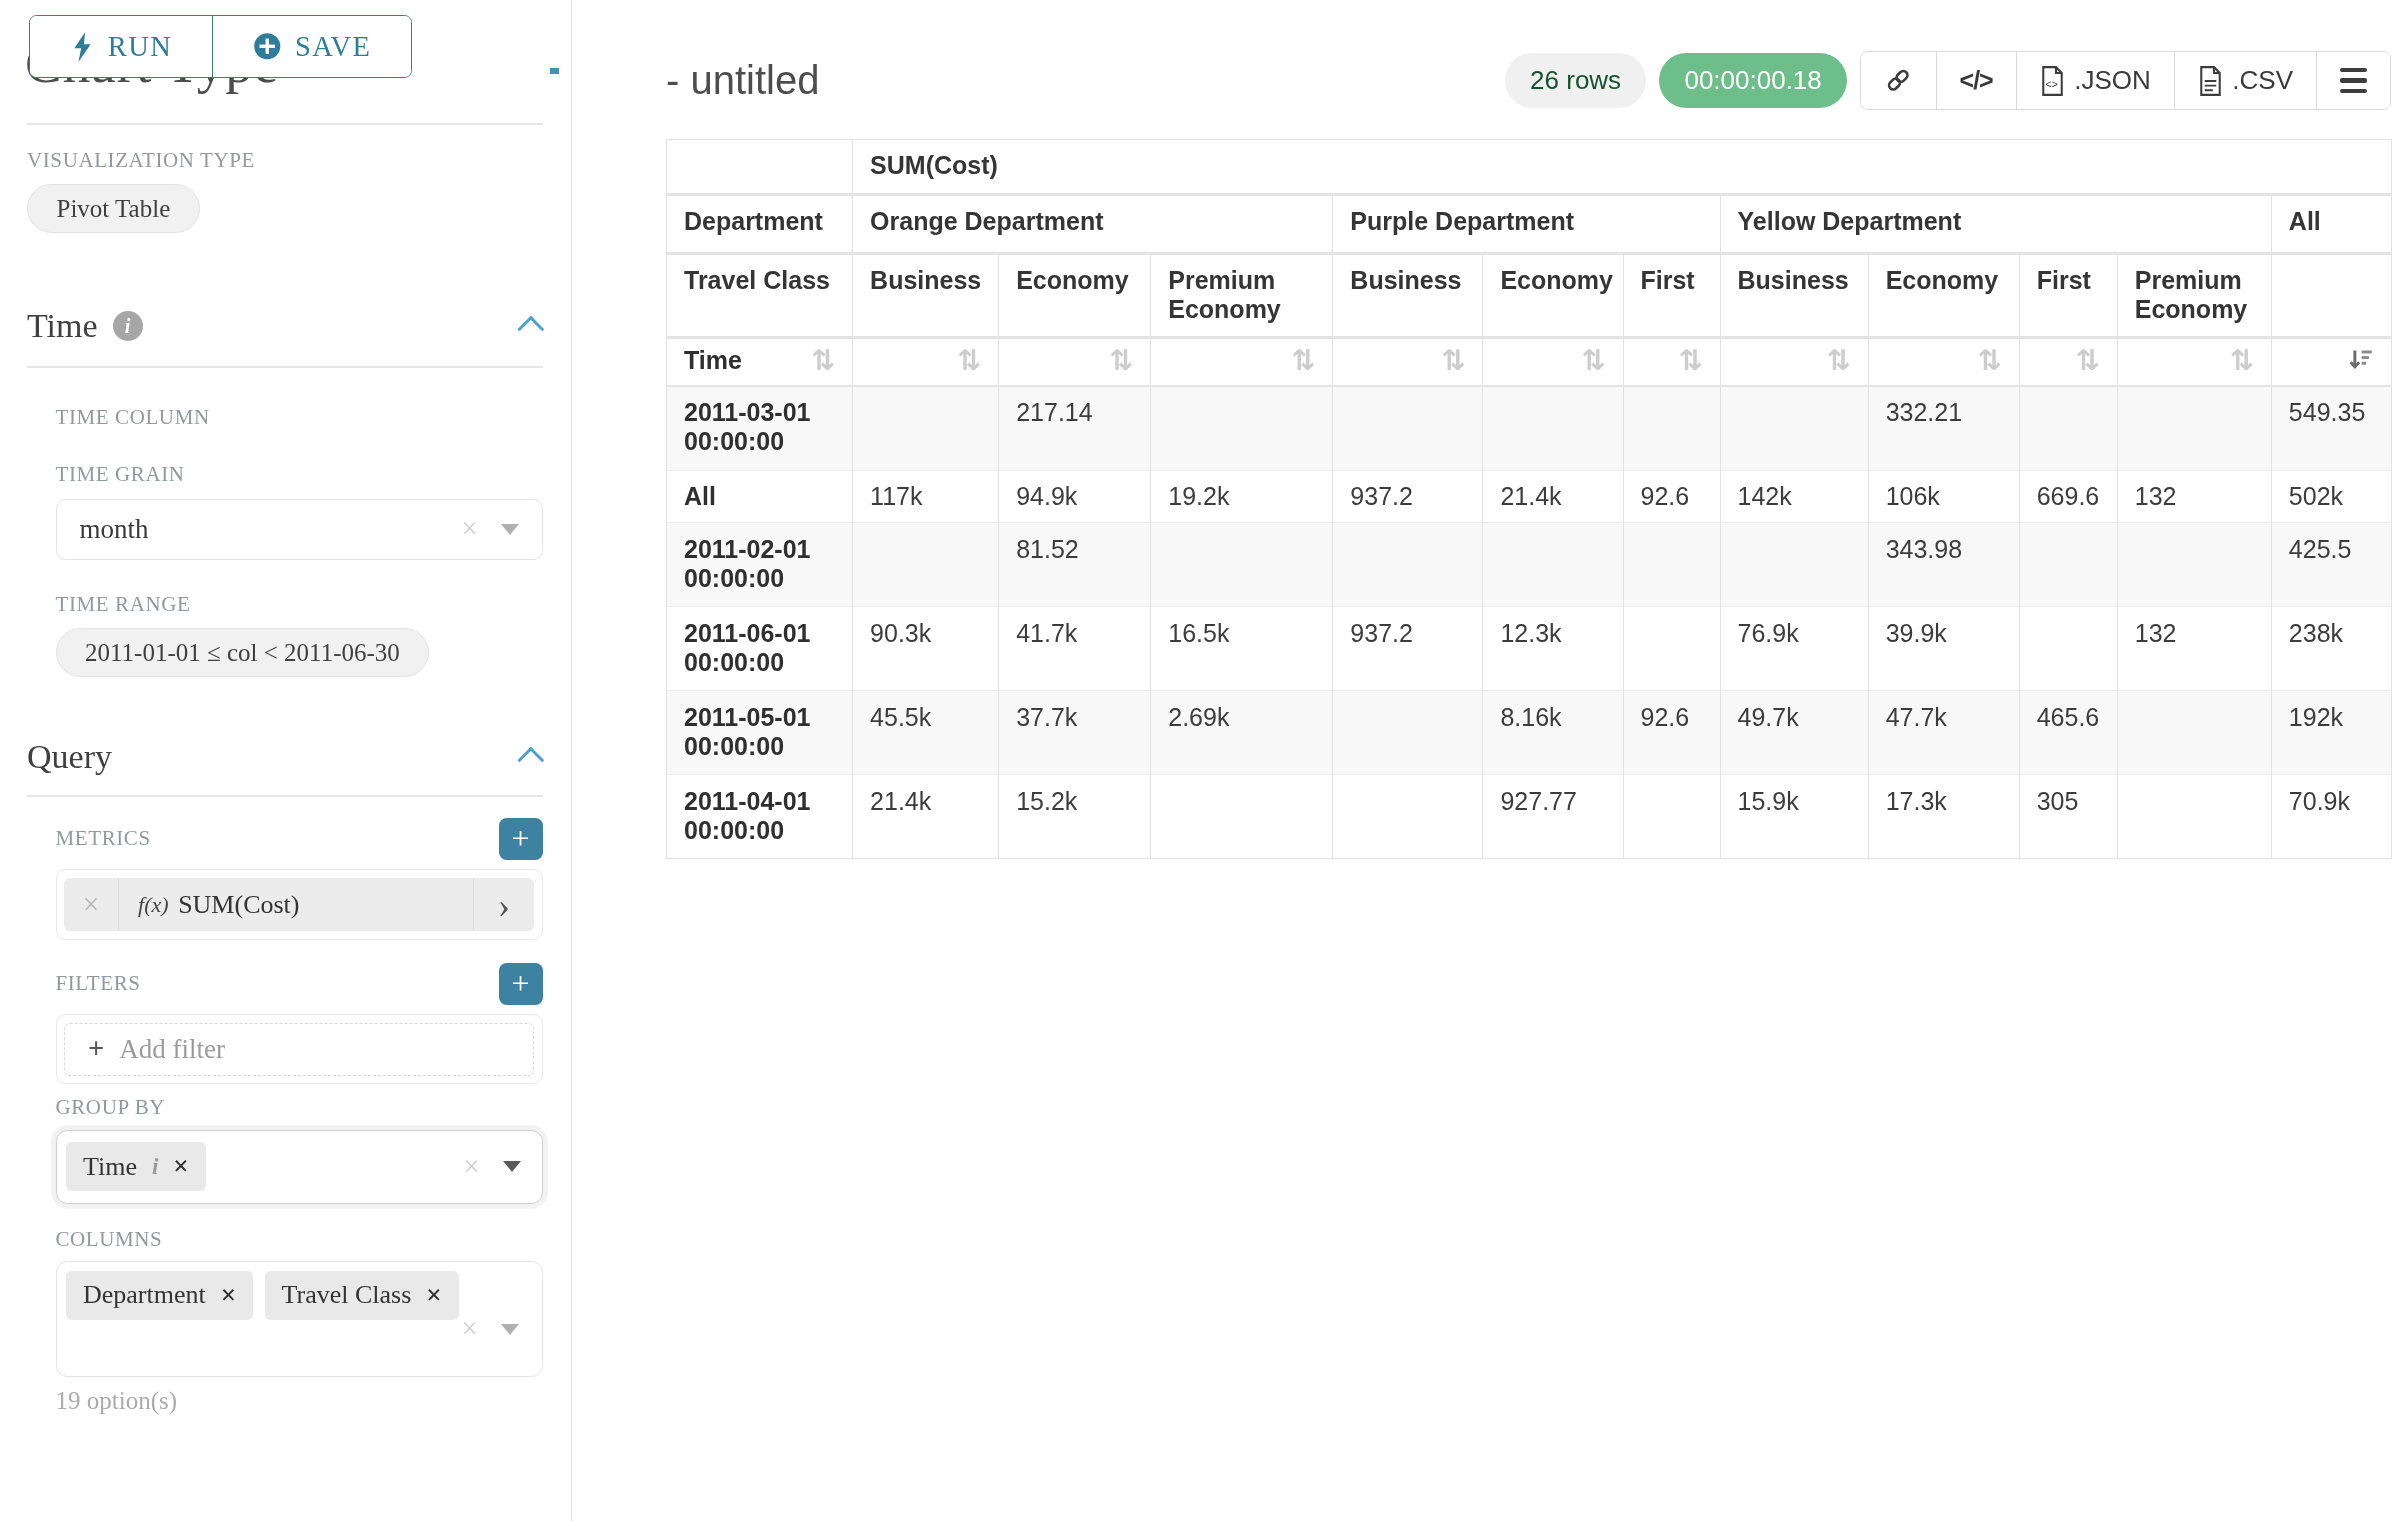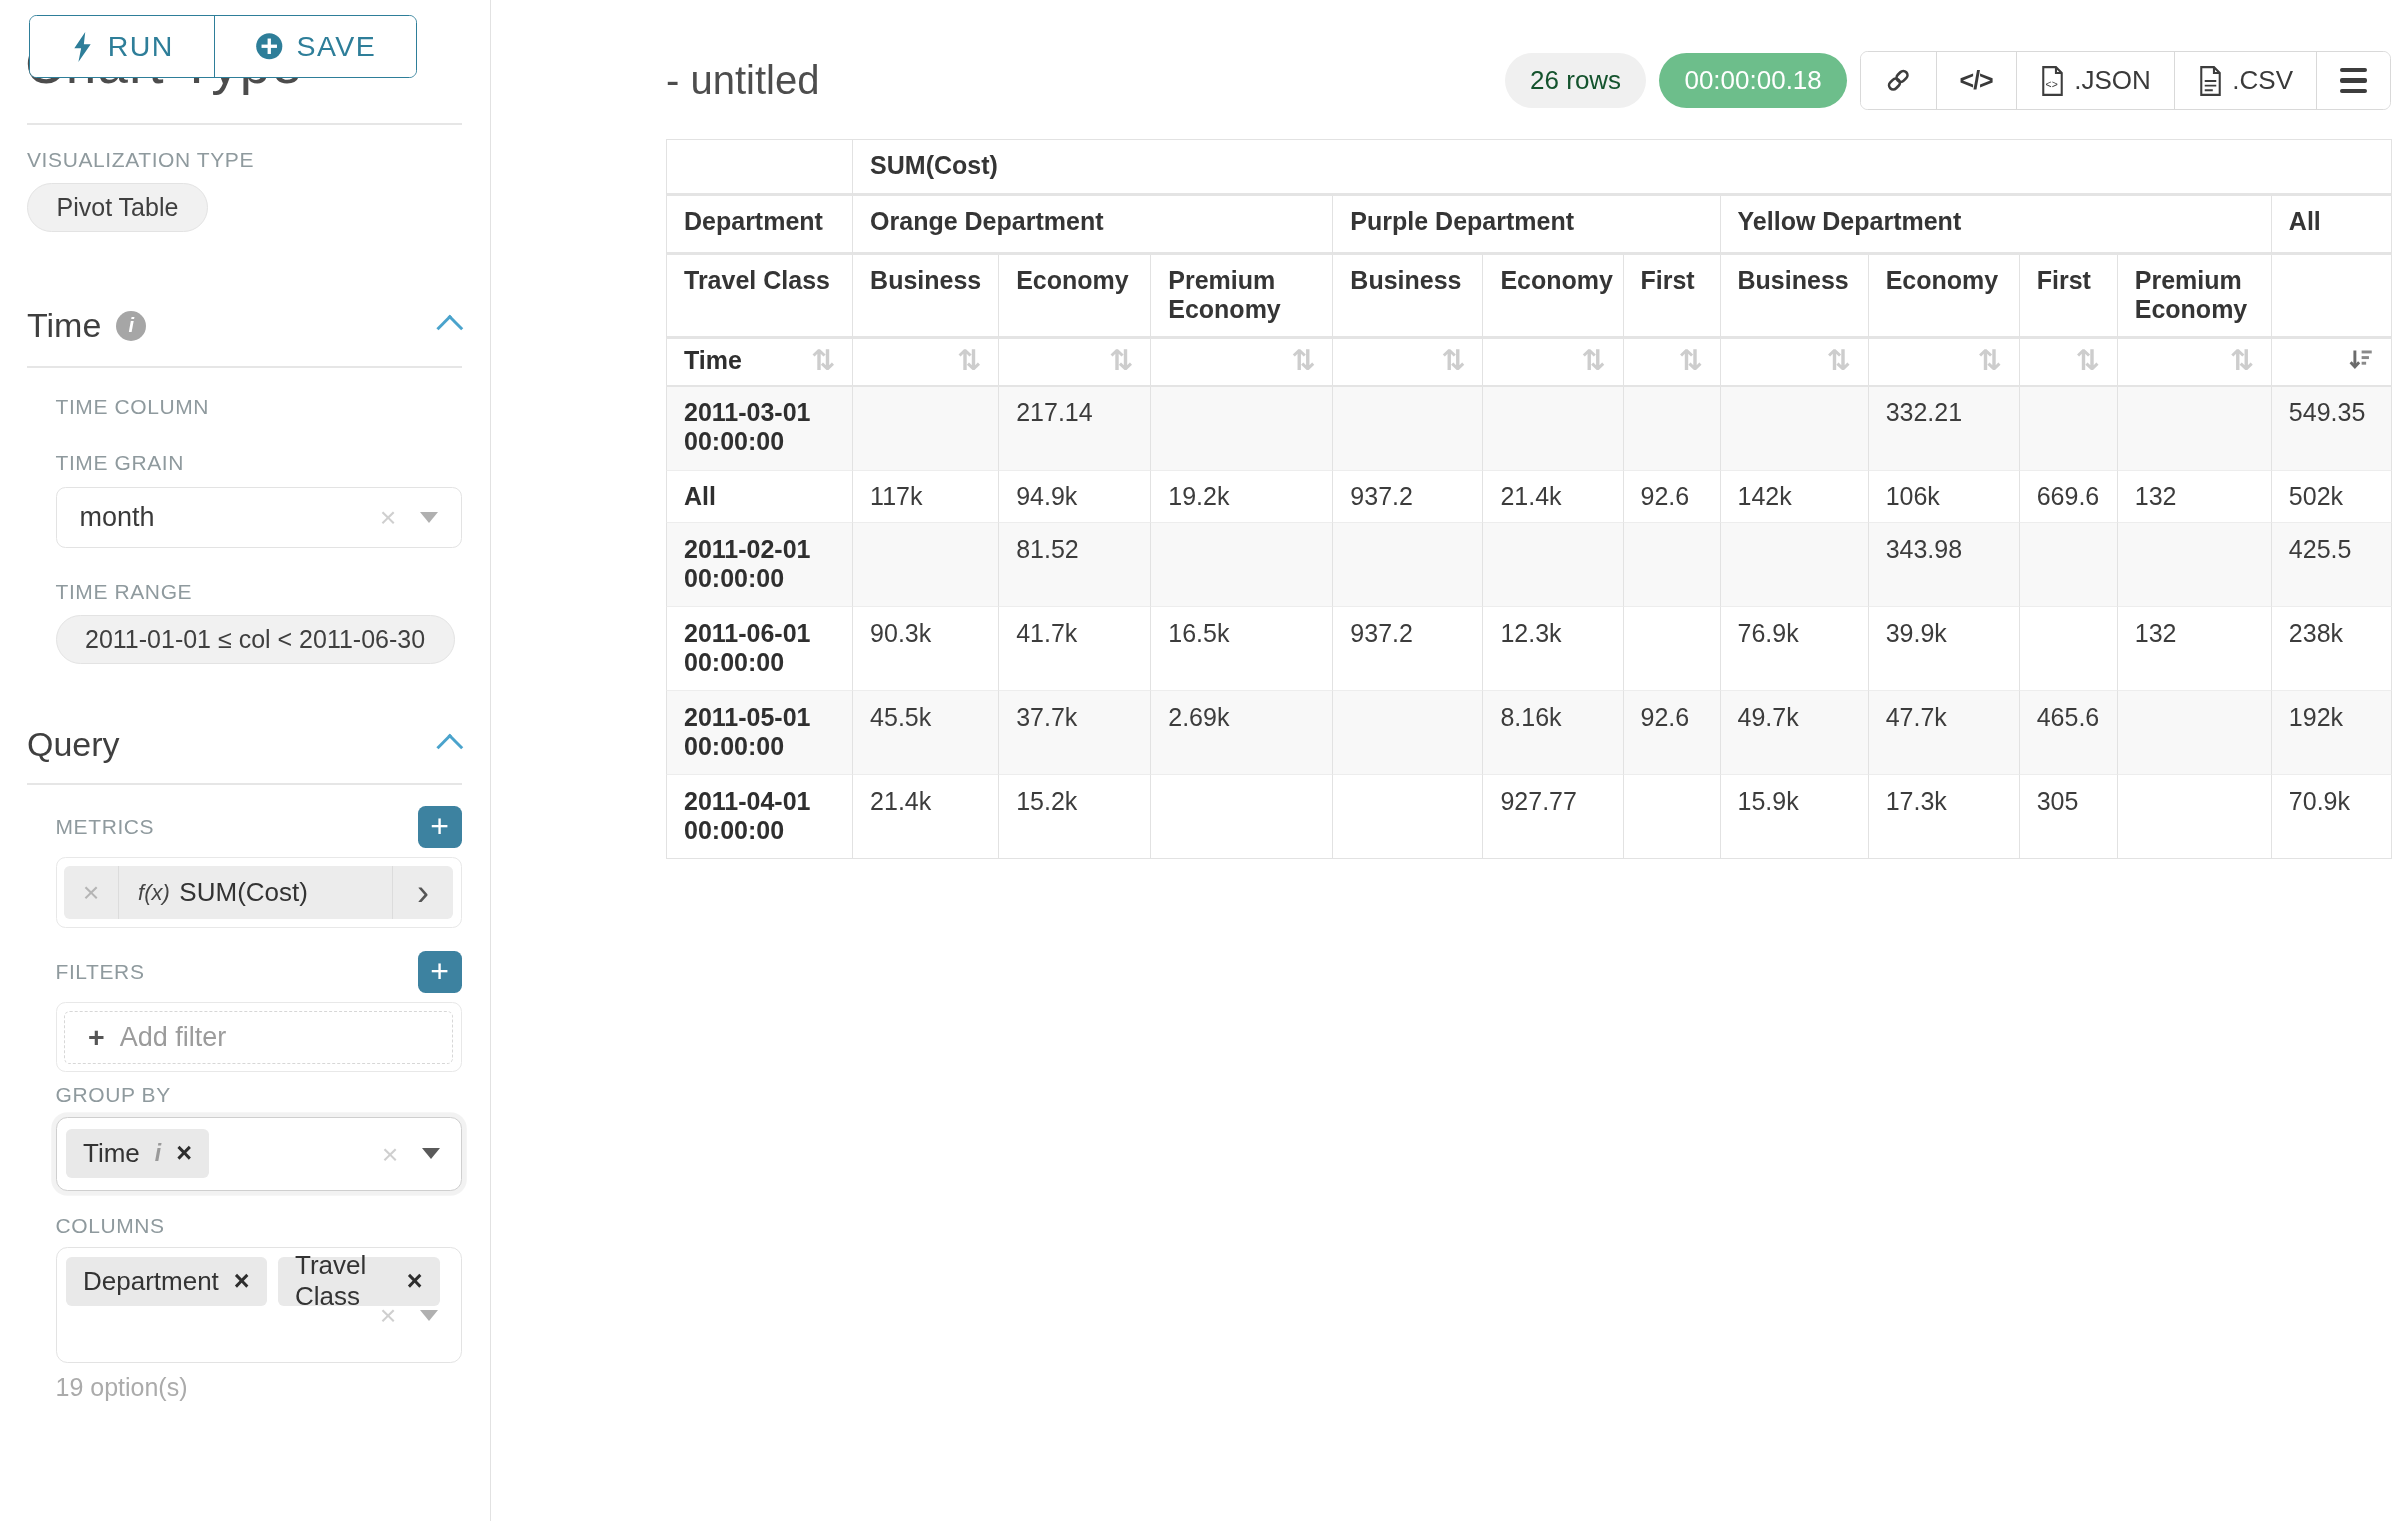--- a/index.html
+++ b/index.html
@@ -5,22 +5,22 @@
   * { box-sizing: border-box; margin: 0; padding: 0; }
   html,body { width:2406px; height:1522px; }
   body {
     position: relative;
     font-family: "Liberation Sans", "DejaVu Sans", sans-serif;
     background:#fff; color:#3c3c3c; overflow:hidden;
   }
 
   
   .sidebar {
-    position:absolute; left:0; top:0; bottom:0; width:491px;
-    border-right:1.9px solid #e2e2e2; background:#fff; overflow:hidden;
+    position:absolute; left:0; top:0; bottom:0; width:572px;
+    border-right:1.9px solid #e2e2e2; background:#fff; overflow:hidden;font-family:Liberation Serif, serif;
   }
   .topbar { position:relative; height:125px; }
   .chart-type-heading {
     position:absolute; left:25px; top:32px; z-index:1;
     font-size:55px; color:#4c4c4c; white-space:nowrap; letter-spacing:1px;
   }
   .clip-dot { position:absolute; top:68px; width:8.6px; height:5.7px; background:#3f93b5; z-index:1; }
   .run-save {
     position:absolute; left:28.5px; top:15px; z-index:2;
     display:flex; height:63px; border:1.9px solid #2e7e99; border-radius:7.6px; background:#fff; overflow:hidden;
@@ -47,21 +47,21 @@
     font-size:20px; font-weight:700; display:flex; align-items:center; justify-content:center; font-style:italic;
   }
   .chevron-up {
     width:19px; height:19px; border-left:3.8px solid #4aa3cc; border-top:3.8px solid #4aa3cc;
     transform:rotate(45deg) translateY(3.8px); cursor:pointer;
   }
   .section-divider { height:1.9px; background:#e6e6e6; }
   .sd1 { margin-top:21px; } .sd2 { margin-top:19px; }
 
   .controls { margin-left:28.5px; }
-  .mt-tc { margin-top:27px; } .mt-tg { margin-top:32px; } .mt-tr { margin-top:32px; }
+  .mt-tc { margin-top:37px; } .mt-tg { margin-top:32px; } .mt-tr { margin-top:32px; }
   .select {
     margin-top:11.4px; height:61px; border:1.9px solid #e3e3e3; border-radius:9.5px; background:#fff;
     display:flex; align-items:center; padding:0 23px; font-size:27px; color:#3a3a3a; cursor:pointer;
   }
   .select-right { margin-left:auto; display:flex; align-items:center; gap:23px; }
   .clear-x { color:#cfcfcf; font-size:28.5px; line-height:1; }
   .caret { width:0; height:0; border-left:9.5px solid transparent; border-right:9.5px solid transparent; border-top:11.4px solid #b0b0b0; }
   .caret.dark { border-top-color:#5a5a5a; }
 
   .label-row { display:flex; align-items:center; justify-content:space-between; }

